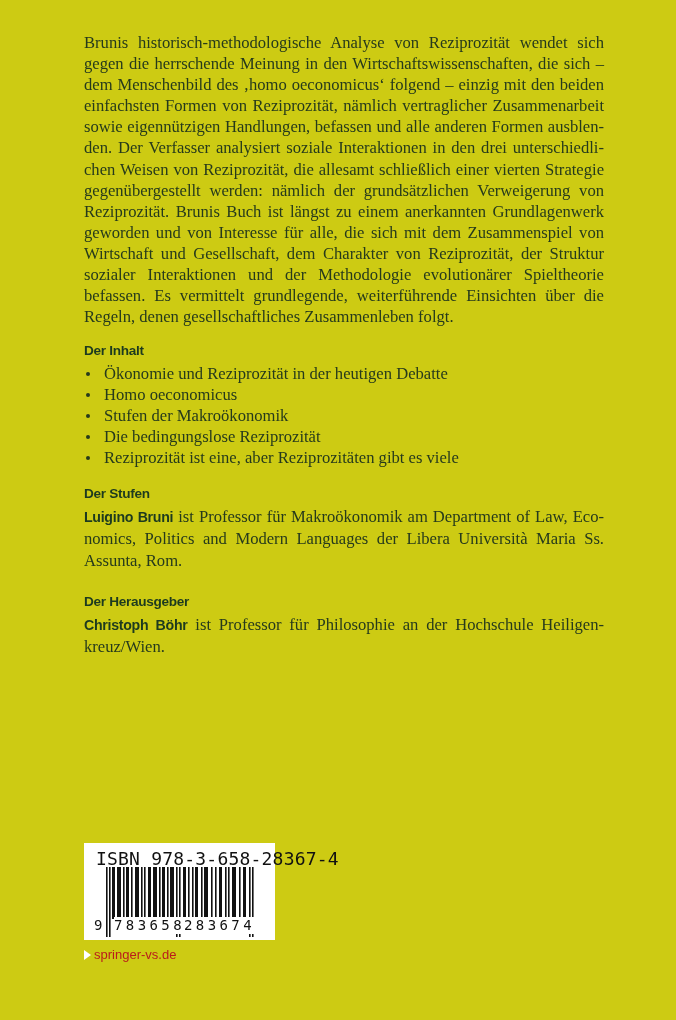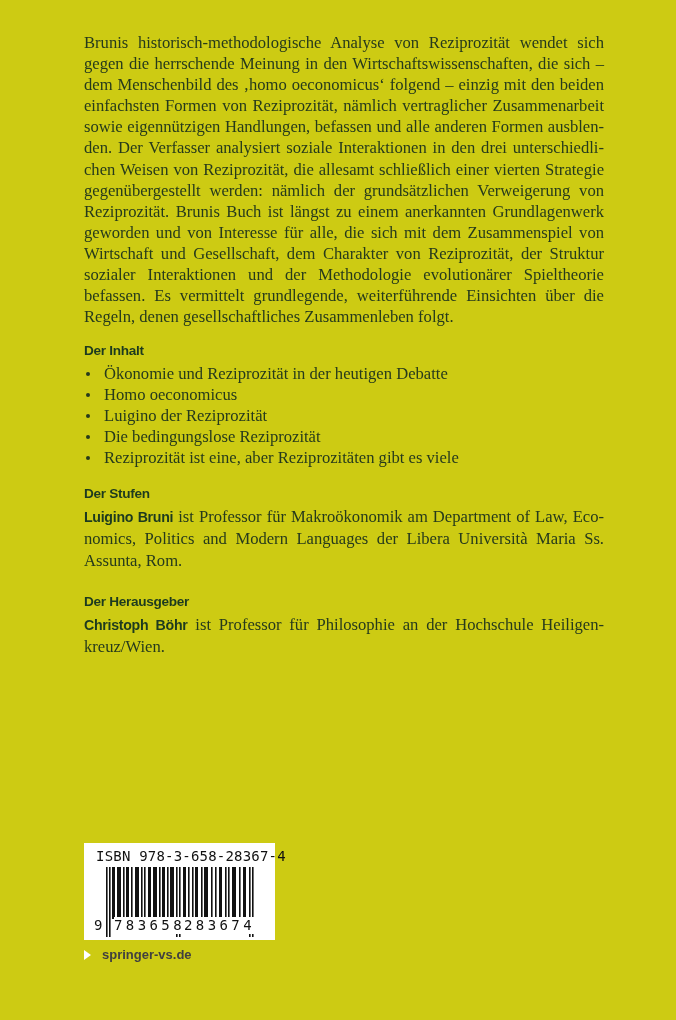--- a/index.html
+++ b/index.html
@@ -82,21 +82,21 @@
       top: 843px;
       width: 191px;
       height: 97px;
       background: #ffffff;
     }
     .isbn-label {
       position: absolute;
       left: 12px;
       top: 5px;
       font-family: "DejaVu Sans Mono", monospace;
-      font-size: 14px;
+      font-size: 18px;
       letter-spacing: 0.2px;
       color: #111;
       white-space: nowrap;
     }
     .bars {
       position: absolute;
       left: 10px;
       top: 24px;
       width: 172px;
       height: 70px;
@@ -109,26 +109,26 @@
       color: #111;
       background: #fff;
       line-height: 17px;
       white-space: nowrap;
     }
     .springer-link {
       position: absolute;
       left: 84px;
       top: 947px;
       font-family: "Liberation Sans", sans-serif;
-      font-weight: bold;
+      font-weight: normal;
       font-size: 13px;
-      color: #404040;
+      color: #b91c1c;
       display: flex;
       align-items: center;
-      gap: 11px;
+      gap: 3px;
     }
     .arrow {
       width: 0;
       height: 0;
       border-top: 5px solid transparent;
       border-bottom: 5px solid transparent;
       border-left: 7px solid #ffffff;
       display: inline-block;
     }
   </style>
@@ -136,21 +136,21 @@
 <body>
 
 <div class="page">
 
   <p class="body-text">Brunis historisch-methodologische Analyse von Reziprozität wendet sich gegen die herrschende Meinung in den Wirtschaftswissenschaften, die sich – dem Menschenbild des ‚homo oeconomicus‘ folgend – einzig mit den beiden einfachsten Formen von Reziprozität, nämlich vertraglicher Zusammenarbeit sowie eigennützigen Handlungen, befassen und alle anderen Formen ausblen­den. Der Verfasser analysiert soziale Interaktionen in den drei unterschiedli­chen Weisen von Reziprozität, die allesamt schließlich einer vierten Strategie gegenübergestellt werden: nämlich der grundsätzlichen Verweigerung von Reziprozität. Brunis Buch ist längst zu einem anerkannten Grundlagenwerk geworden und von Interesse für alle, die sich mit dem Zusammenspiel von Wirtschaft und Gesellschaft, dem Charakter von Reziprozität, der Struk­tur sozialer Interaktionen und der Methodologie evolutionärer Spieltheorie befassen. Es vermittelt grundlegende, weiterführende Einsichten über die Regeln, denen gesellschaftliches Zusammenleben folgt.</p>
 
   <div class="section-head">Der Inhalt</div>
   <ul class="list">
     <li><span class="bullet"></span><span>Ökonomie und Reziprozität in der heutigen Debatte</span></li>
     <li><span class="bullet"></span><span>Homo oeconomicus</span></li>
-    <li><span class="bullet"></span><span>Luigino der Reziprozität</span></li>
+    <li><span class="bullet"></span><span>Stufen der Makroökonomik</span></li>
     <li><span class="bullet"></span><span>Die bedingungslose Reziprozität</span></li>
     <li><span class="bullet"></span><span>Reziprozität ist eine, aber Reziprozitäten gibt es viele</span></li>
   </ul>
 
   <div class="section-head" style="margin-top:16px">Der Stufen</div>
   <p class="body-text"><span class="strong-name">Luigino Bruni</span><span> ist Professor für Makroökonomik am Department of Law, Eco­nomics, Politics and Modern Languages der Libera Università Maria Ss. Assunta, Rom.</span></p>
 
   <div class="section-head" style="margin-top:21px">Der Herausgeber</div>
   <p class="body-text"><span class="strong-name">Christoph Böhr</span><span> ist Professor für Philosophie an der Hochschule Heiligen­kreuz/Wien.</span></p>
 </div>

